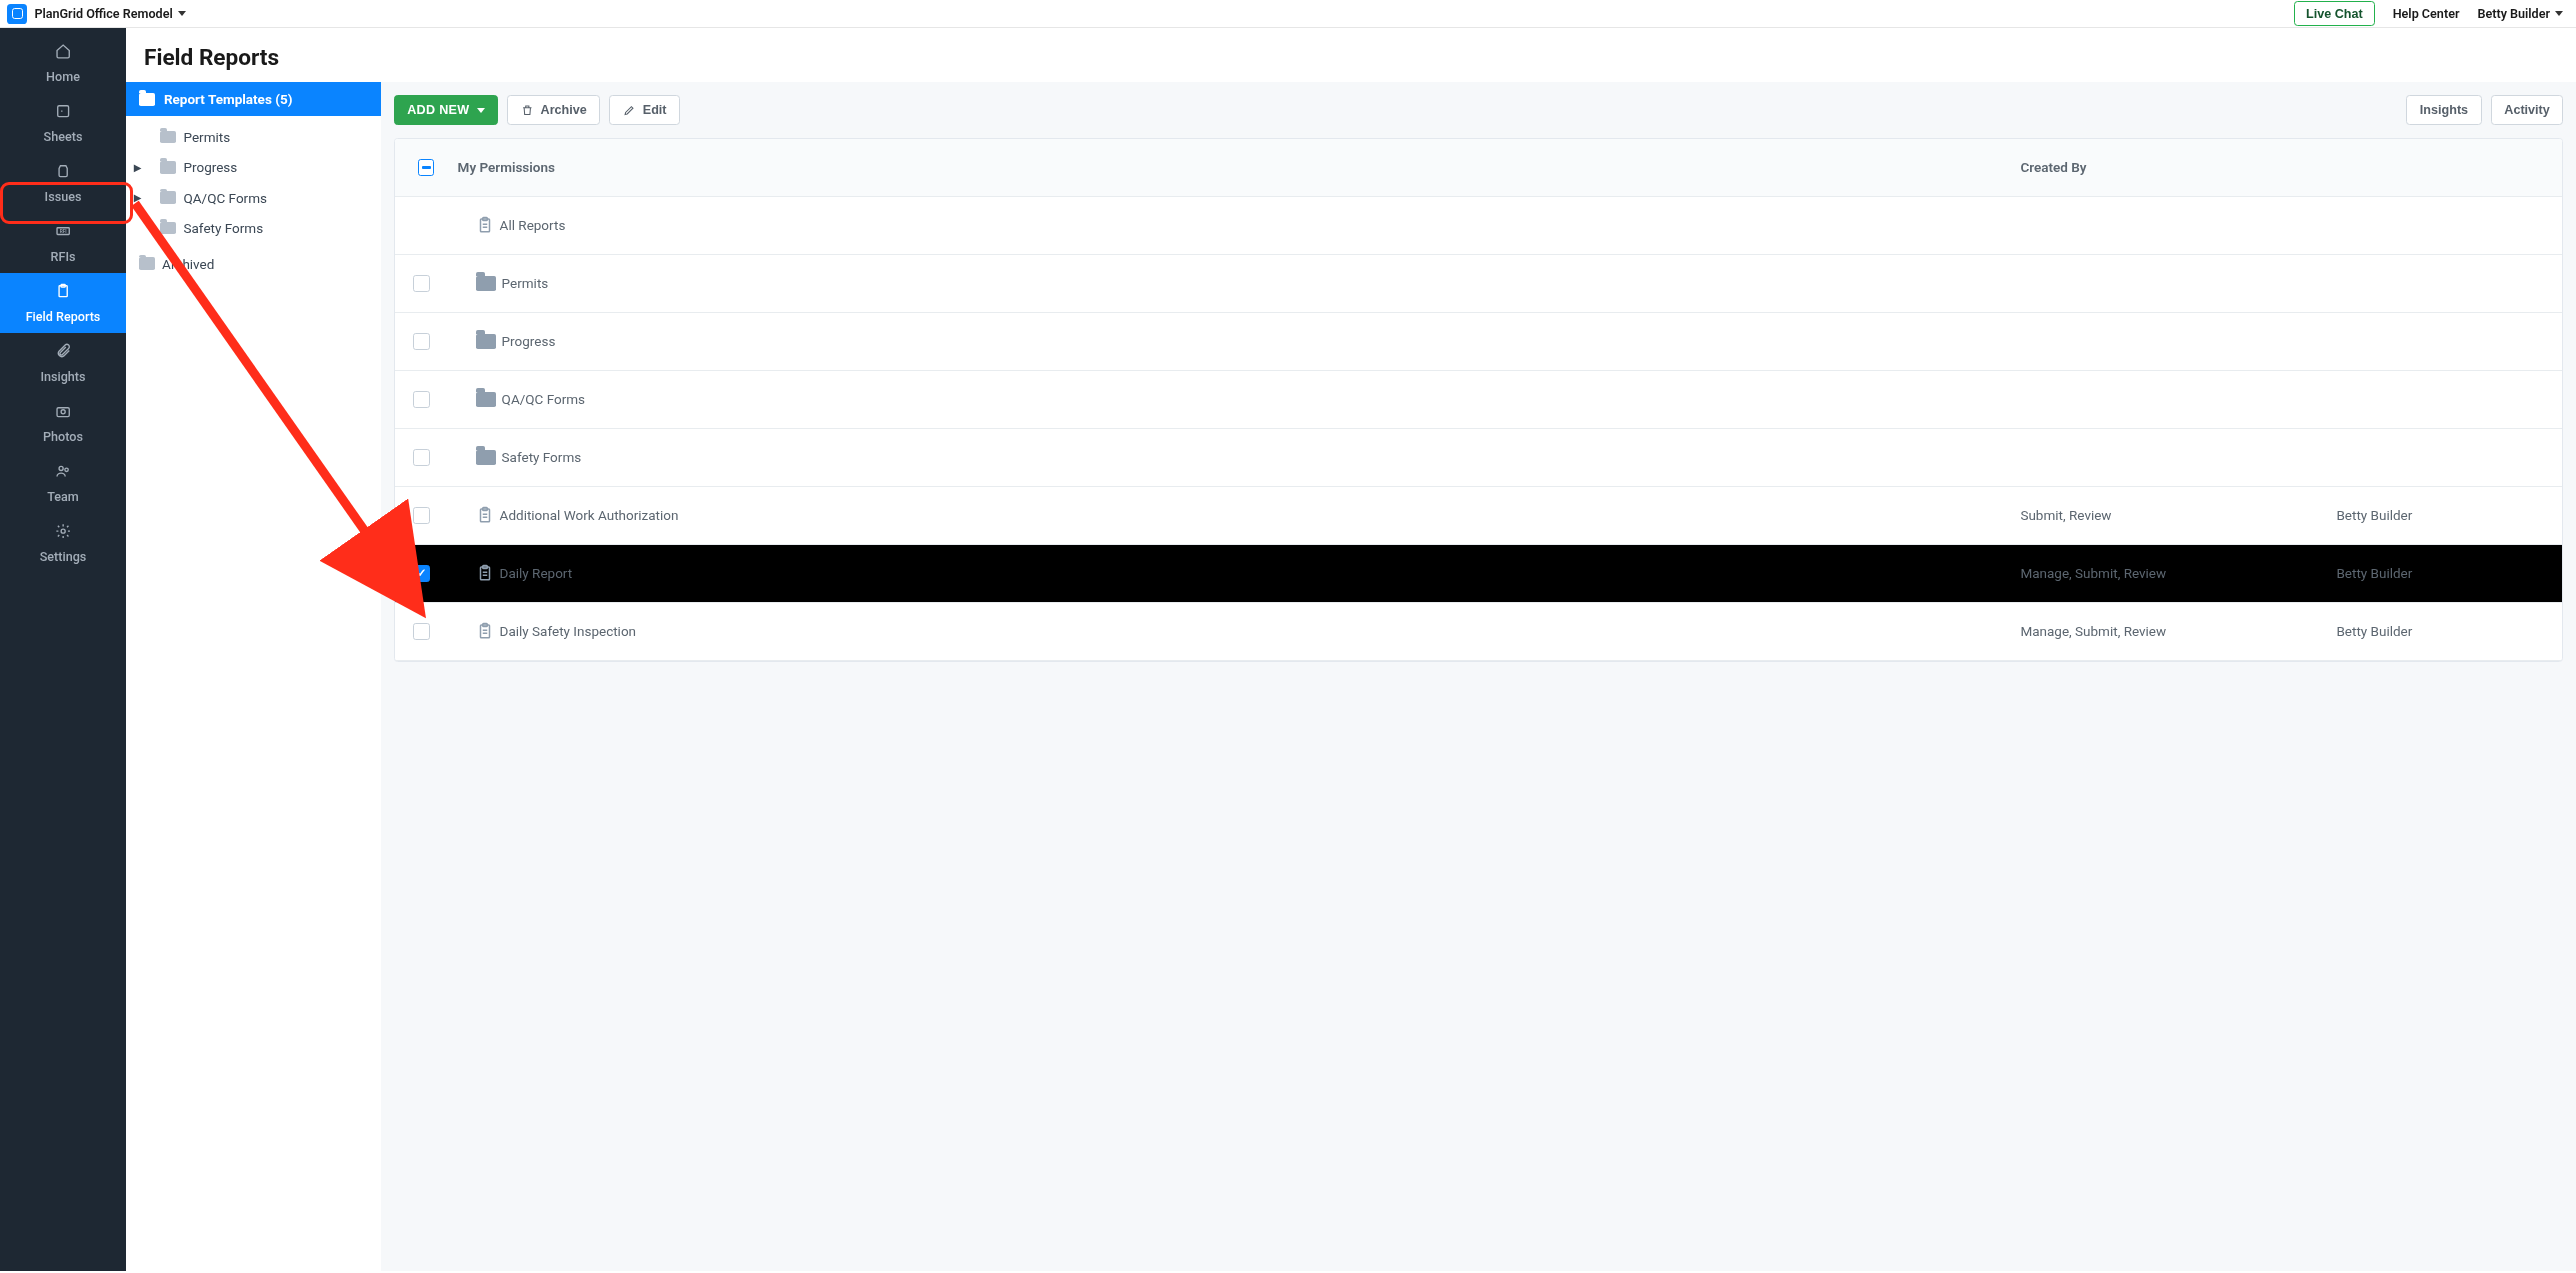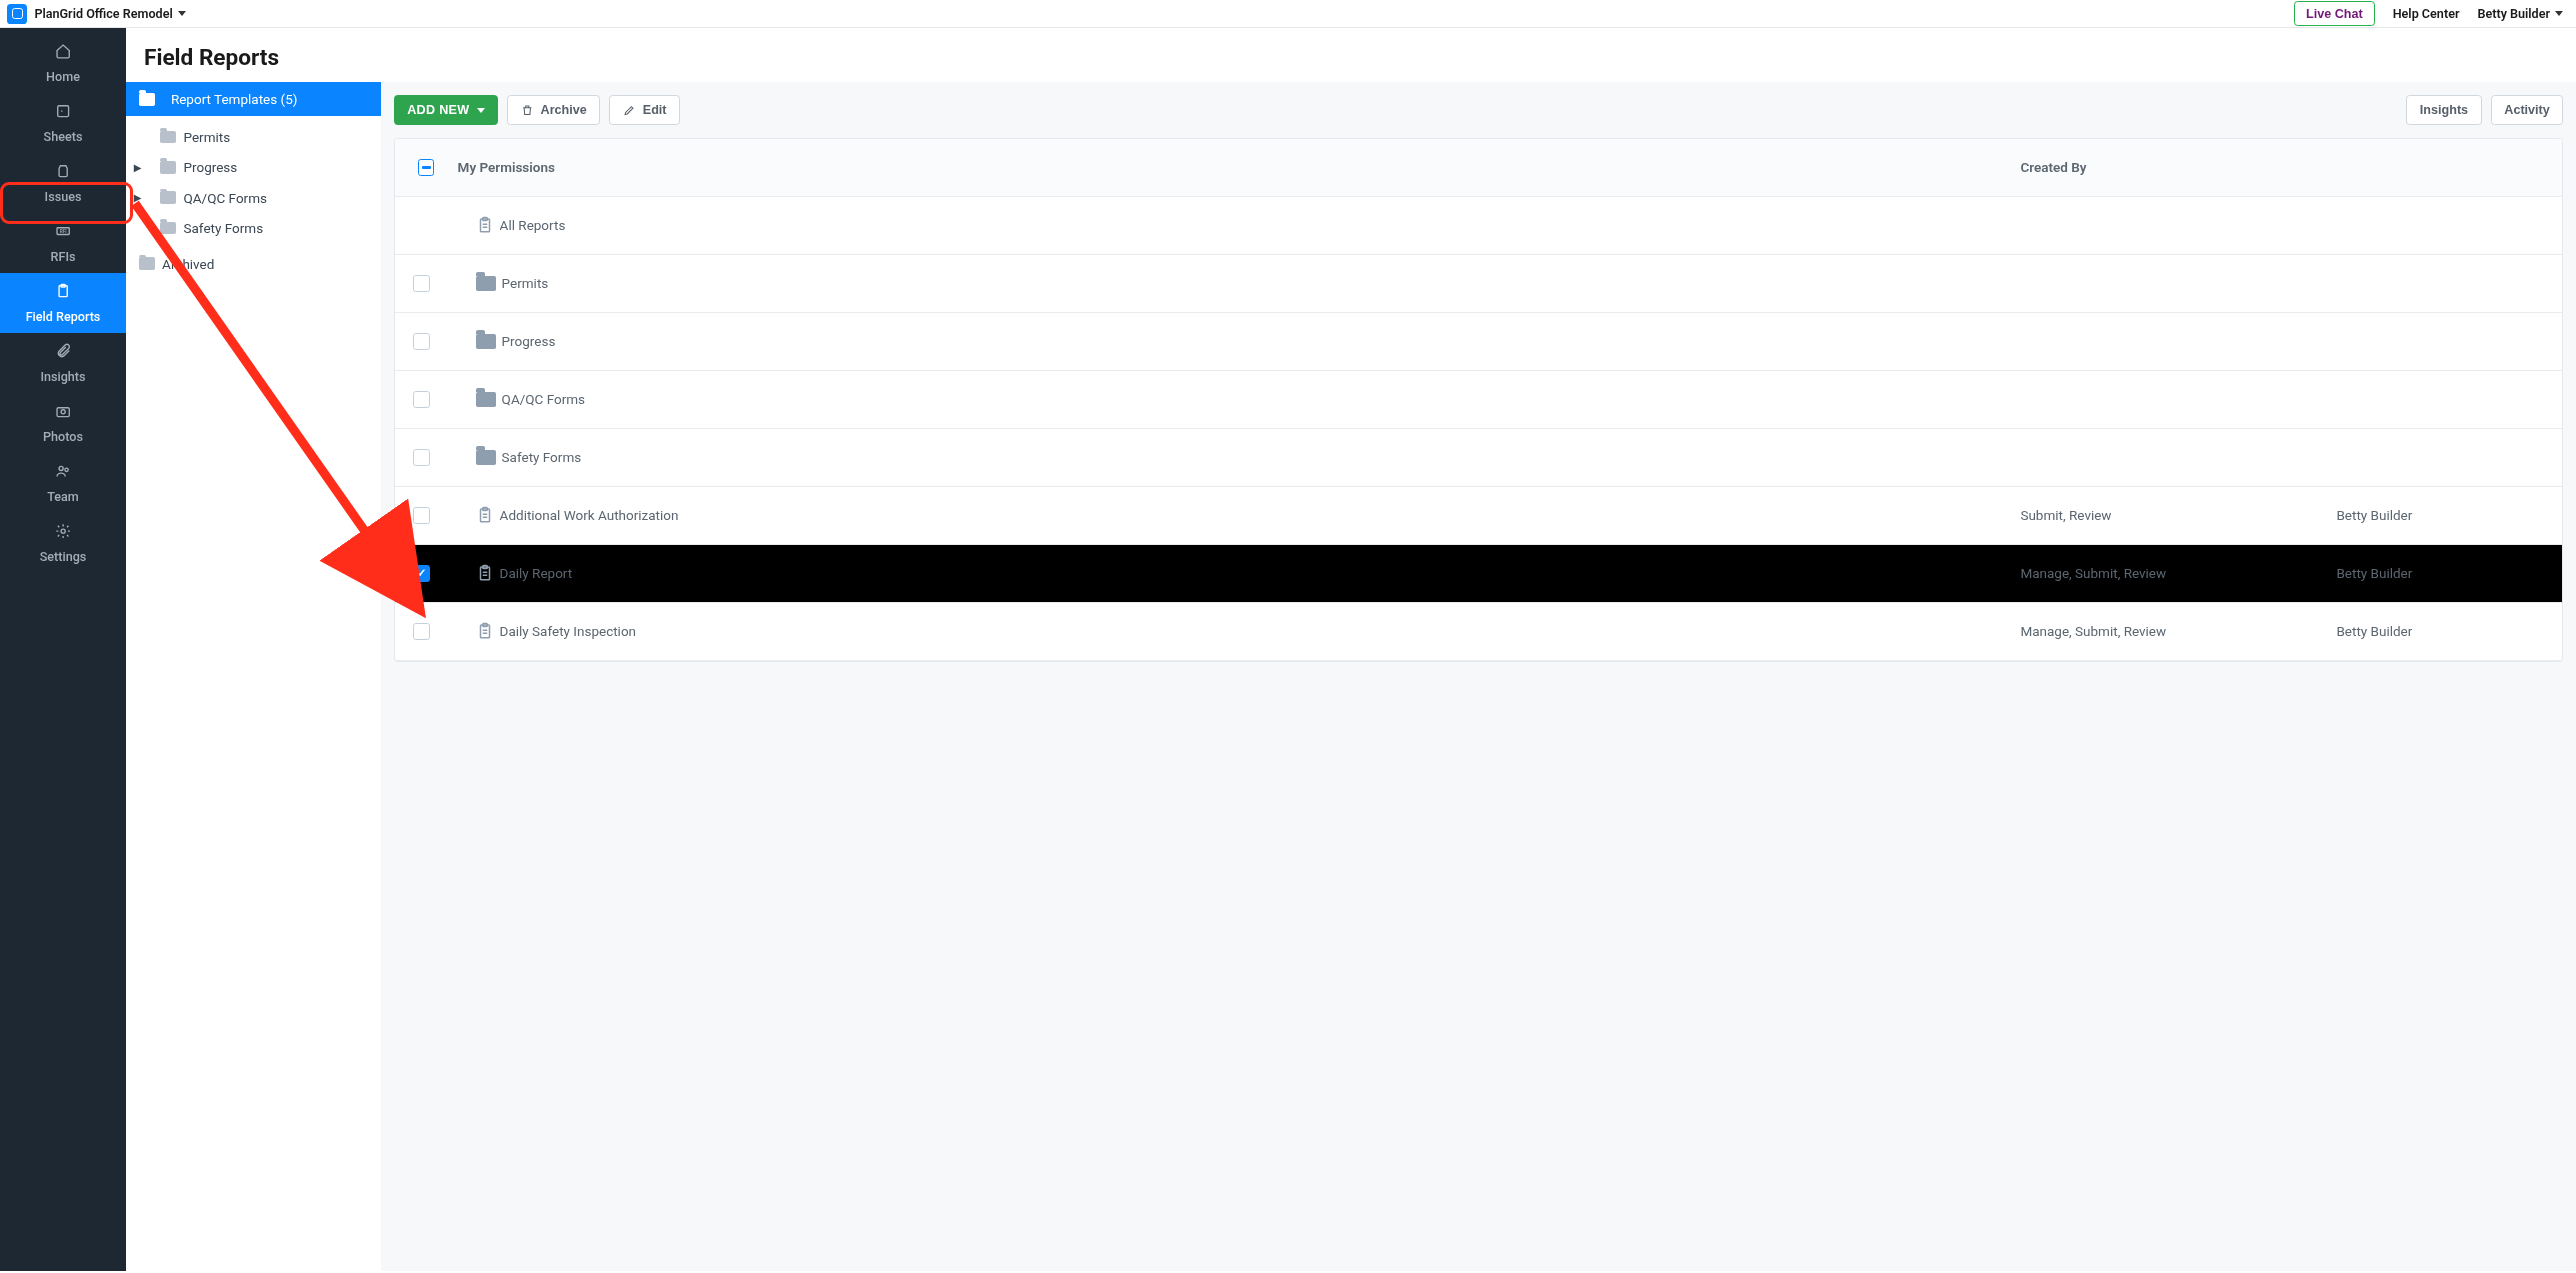--- a/index.html
+++ b/index.html
@@ -19,21 +19,21 @@
 .logo-square {
   width: 20px; height: 20px; border-radius: 3.6px;
   background: #0a84ff; display:flex; align-items:center; justify-content:center;
   margin-right: 7.2px;
 }
 .logo-square .inner { width: 11px; height: 11px; border:1.8px solid #fff; border-radius:2.7px; }
 .project-name { font-weight:600; font-size:12.6px; display:flex; align-items:center; gap:5.4px; cursor:pointer; }
 .caret-down { width:0;height:0;border-left:4.5px solid transparent;border-right:4.5px solid transparent;border-top:5.4px solid #333; }
 .topbar-spacer { flex:1; }
 .live-chat {
-  border:1.4px solid #22b14c; color:#701a75; font-weight:600; padding:4.5px 11px; border-radius:3.6px;
+  border:1.4px solid #22b14c; color:#14532d; font-weight:600; padding:4.5px 11px; border-radius:3.6px;
   font-size:12.6px; margin-right:18px; cursor:pointer; background:#fff;
 }
 .top-link { font-size:12.6px; font-weight:600; margin-right:18px; cursor:pointer; }
 .user-menu { font-size:12.6px; font-weight:600; display:flex; align-items:center; gap:5.4px; cursor:pointer; margin-right:5.4px;}
 
 .shell { display:flex; height: calc(100vh - 30px); }
 .sidebar {
   width: 126px; background:#1e2833; flex-shrink:0; color:#a3adb8; font-size:12.6px;
   padding-top:5.4px;
 }
@@ -54,22 +54,22 @@
 }
 
 .main { flex:1; display:flex; flex-direction:column; overflow:hidden;}
 .page-header { padding:16.3px 18px 11px; }
 .page-title { font-size:22.6px; font-weight:700; }
 
 .content { display:flex; flex:1; overflow:hidden; }
 
 .tree-panel { width:255px; border-right:0; flex-shrink:0; }
 .tree-root {
-  background:#0a84ff; color:#fff; display:flex; align-items:center; gap:16px;
-  height:34px; padding:0 12.6px; font-weight:400; font-size:13.5px;
+  background:#0a84ff; color:#fff; display:flex; align-items:center; gap:9px;
+  height:34px; padding:0 12.6px; font-weight:700; font-size:13.5px;
 }
 .tree-list { padding:5.4px 0; }
 .tree-item {
   display:flex; align-items:center; gap:7.2px; padding:7.2px 9px 7.2px 22px;
   color:#3b4754; font-size:13.5px; cursor:pointer; position:relative;
 }
 .tree-item .expander {
   position:absolute; left:7.2px; width:9px; text-align:center; color:#3b4754; font-size:10px;
 }
 .tree-item.child { padding-left:34px; }

